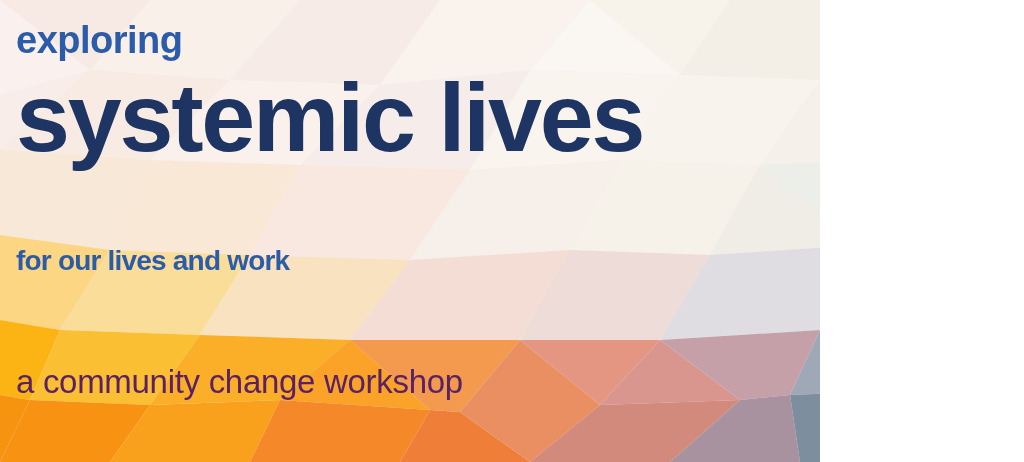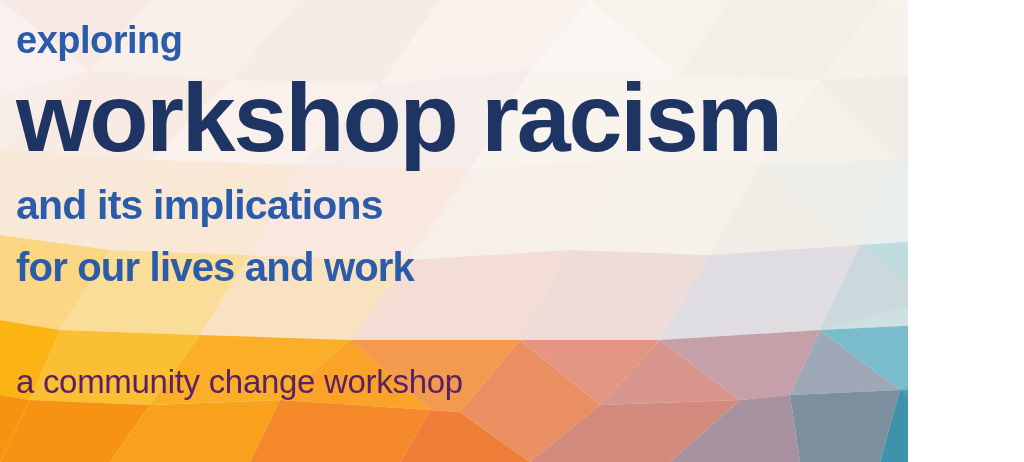--- a/index.html
+++ b/index.html
@@ -2,21 +2,21 @@
 <html><head>
 <meta charset="utf-8">
 <style>
   html, body {
     margin: 0;
     padding: 0;
     background: #ffffff;
   }
   #banner {
     position: relative;
-    width: 908px;
+    width: 820px;
     height: 462px;
     overflow: hidden;
     font-family: "Liberation Sans", sans-serif;
     background: #f9a8d4;
   }
   #poly-bg {
     position: absolute;
     inset: 0;
     width: 1024px;
     height: 462px;
@@ -51,21 +51,21 @@
   }
   #line-sub1 {
     top: 182px;
     font-size: 41px;
     font-weight: bold;
     letter-spacing: -0.8px;
     color: #2b5caa;
   }
   #line-sub2 {
     top: 245px;
-    font-size: 40px;
+    font-size: 28px;
     font-weight: bold;
     letter-spacing: -0.8px;
     color: #2b5caa;
   }
   #line-tagline {
     top: 363px;
     font-size: 33px;
     font-weight: normal;
     letter-spacing: -0.3px;
     color: #5b2163;
@@ -150,22 +150,21 @@
       <polygon points="590,0 680,75 530,70" fill="#ffffff"></polygon>
       <polygon points="1024,0 1024,70 880,0" fill="#fdf8f2"></polygon>
       <polygon points="350,340 430,410 280,400" fill="#ffb733"></polygon>
       <polygon points="1024,320 1024,390 900,390" fill="#5fb0c4"></polygon>
     </g>
   </svg>
 
   <div id="text-layer">
     <div class="line" id="line-eyebrow">exploring</div>
 
-    <div class="line" id="line-headline">workshop racism</div>
+    <div class="line" id="line-headline">systemic lives</div>
 
-    <div class="line" id="line-sub1">and its implications</div>
 
     <div class="line" id="line-sub2">for our lives and work</div>
 
     <div class="line" id="line-tagline">a community change workshop</div>
   </div>
 
 </div>
 
 </body></html>

